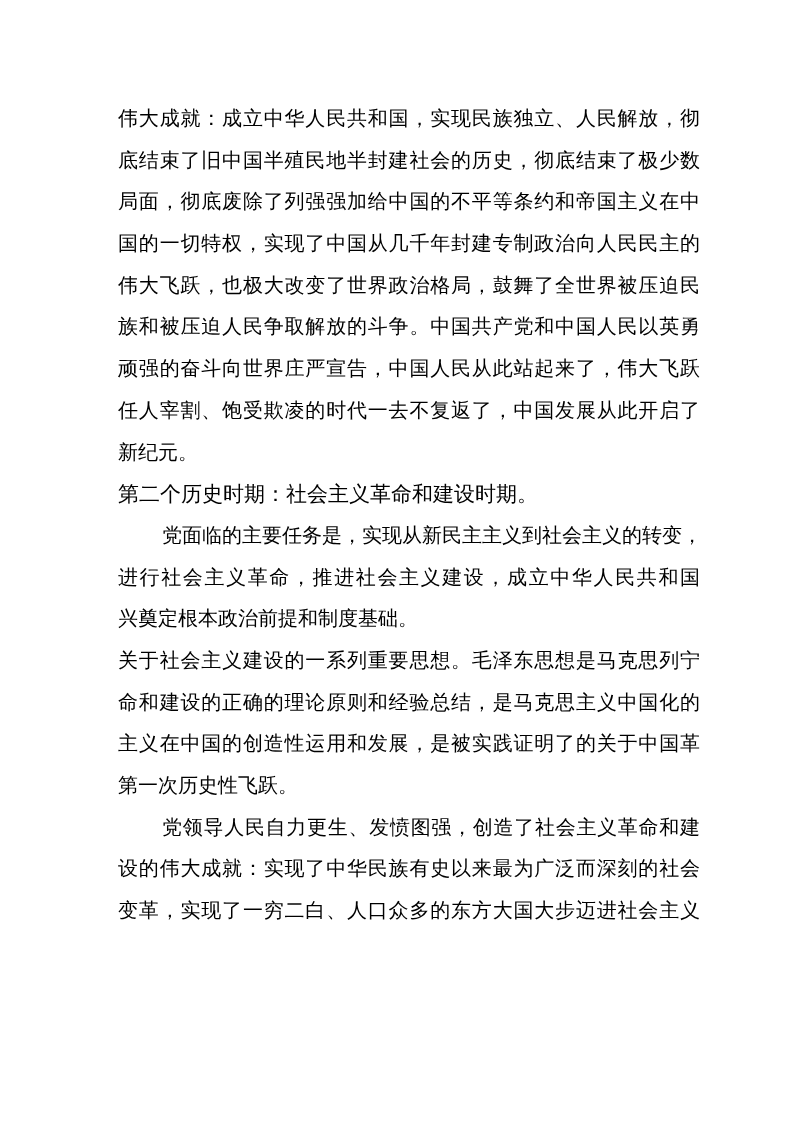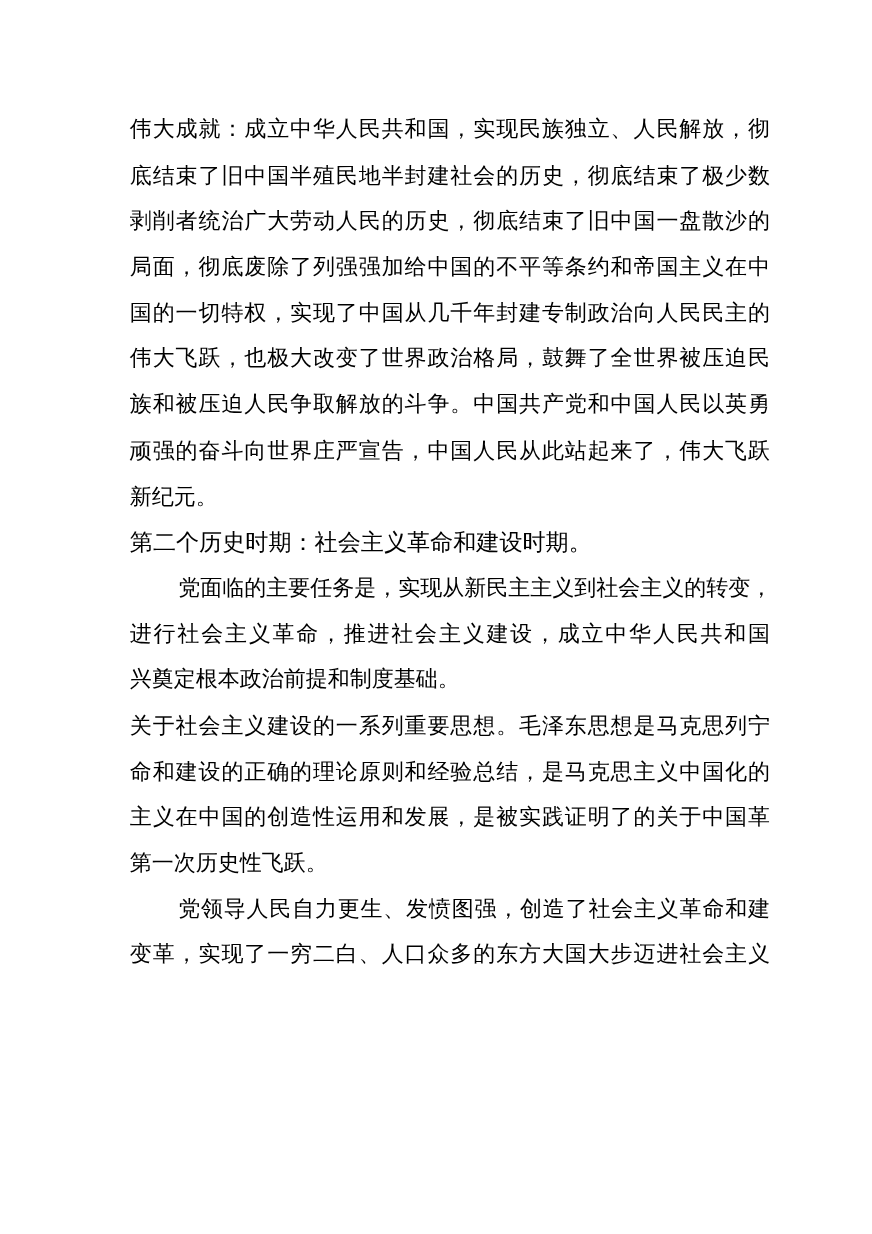--- a/index.html
+++ b/index.html
@@ -44,31 +44,32 @@
     font-family: "Liberation Sans", "DejaVu Sans", sans-serif;
   }
 </style>
 </head>
 <body>
 
 <div class="page">
   <div class="text-block">
       <div class="line">伟大成就：成立中华人民共和国，实现民族独立、人民解放，彻</div>
       <div class="line">底结束了旧中国半殖民地半封建社会的历史，彻底结束了极少数</div>
-      <div class="line">剥削者统治广大劳动人民的历史，彻底结束了旧中国一盘散沙的</div>
       <div class="line">局面，彻底废除了列强强加给中国的不平等条约和帝国主义在中</div>
       <div class="line">国的一切特权，实现了中国从几千年封建专制政治向人民民主的</div>
       <div class="line">伟大飞跃，也极大改变了世界政治格局，鼓舞了全世界被压迫民</div>
       <div class="line">族和被压迫人民争取解放的斗争。中国共产党和中国人民以英勇</div>
       <div class="line">顽强的奋斗向世界庄严宣告，中国人民从此站起来了，伟大飞跃</div>
+      <div class="line">任人宰割、饱受欺凌的时代一去不复返了，中国发展从此开启了</div>
       <div class="line para-end">新纪元。</div>
       <div class="line heading para-end">第二个历史时期：社会主义革命和建设时期。</div>
       <div class="line indent">党面临的主要任务是，实现从新民主主义到社会主义的转变，</div>
       <div class="line">进行社会主义革命，推进社会主义建设，成立中华人民共和国</div>
       <div class="line para-end">兴奠定根本政治前提和制度基础。</div>
       <div class="line">关于社会主义建设的一系列重要思想。毛泽东思想是马克思列宁</div>
       <div class="line">命和建设的正确的理论原则和经验总结，是马克思主义中国化的</div>
       <div class="line">主义在中国的创造性运用和发展，是被实践证明了的关于中国革</div>
       <div class="line para-end">第一次历史性飞跃。</div>
       <div class="line indent">党领导人民自力更生、发愤图强，创造了社会主义革命和建</div>
+      <div class="line">设的伟大成就：实现了中华民族有史以来最为广泛而深刻的社会</div>
       <div class="line">变革，实现了一穷二白、人口众多的东方大国大步迈进社会主义</div>
     </div>
 </div>
 
 </body></html>

